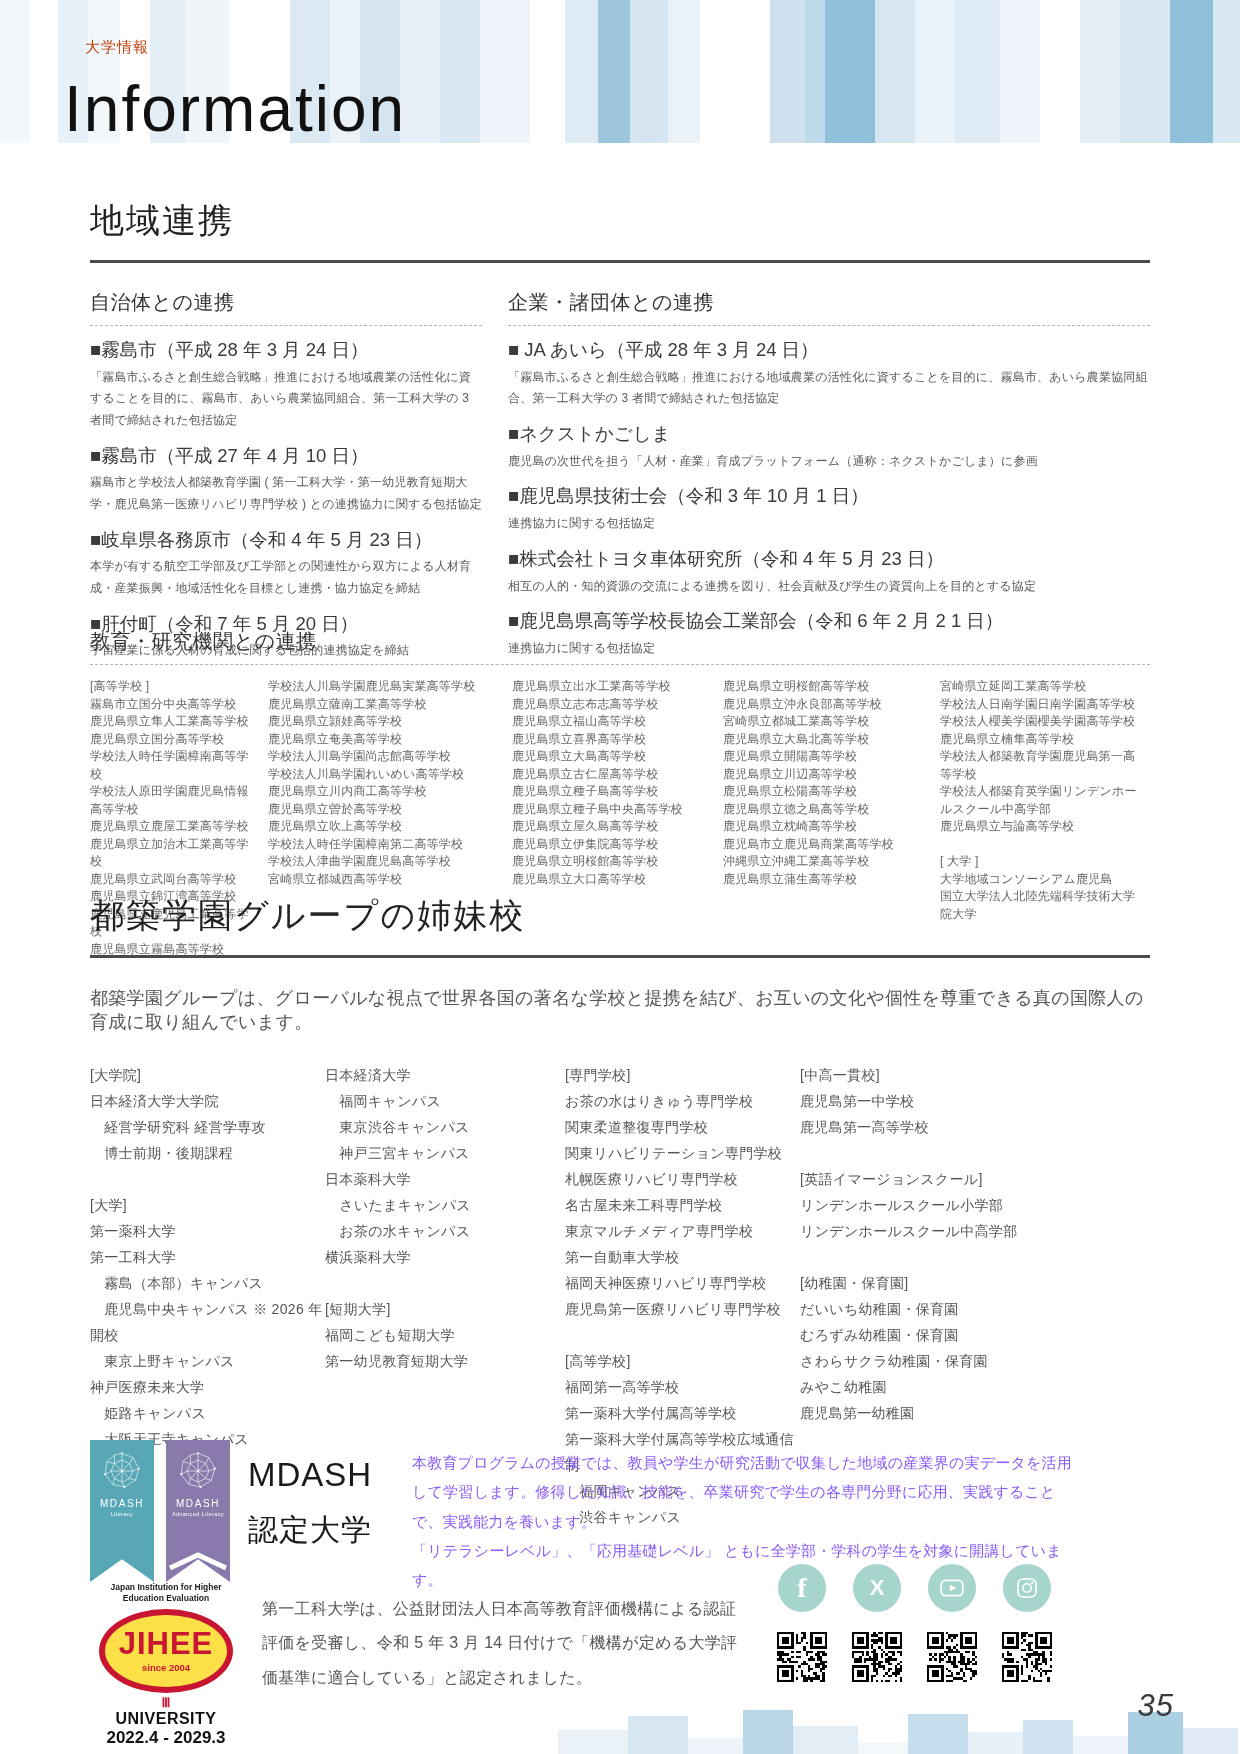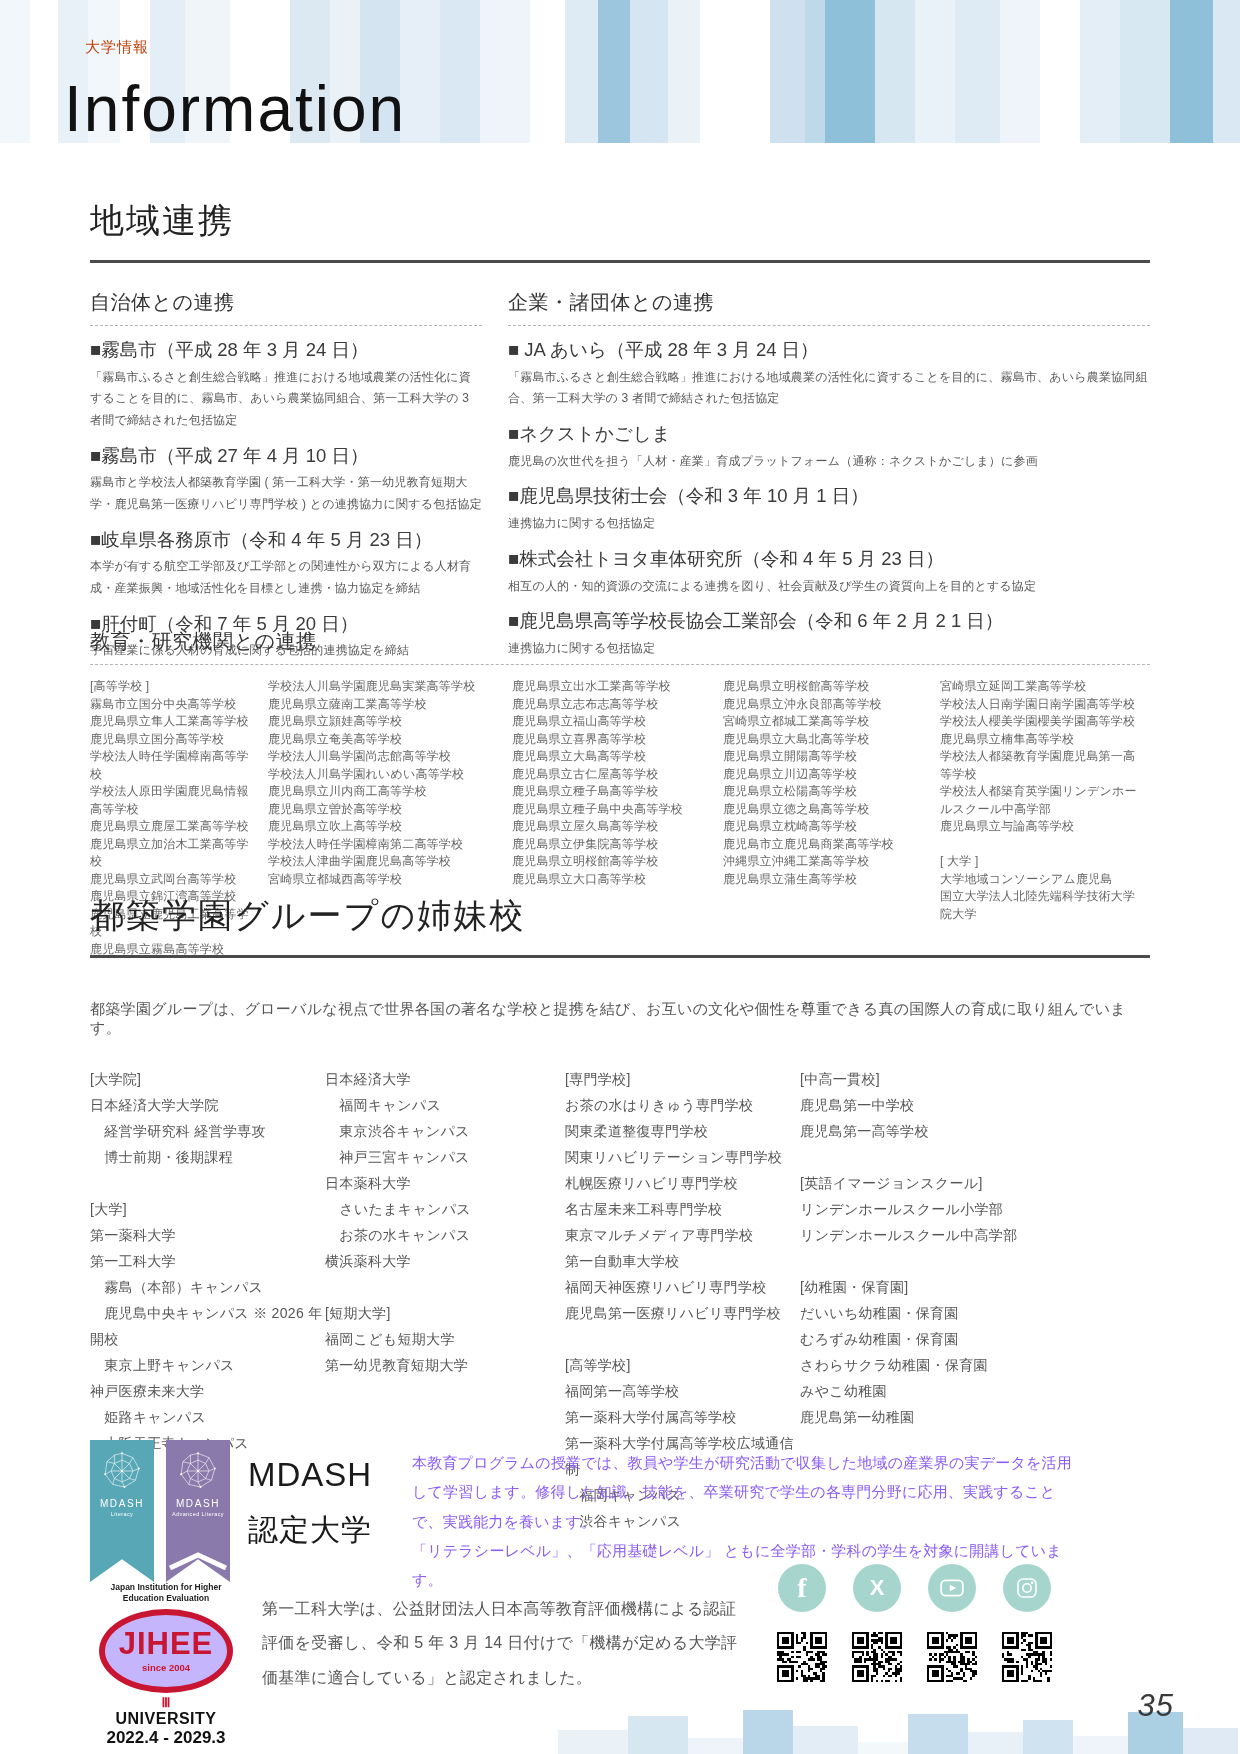--- a/index.html
+++ b/index.html
@@ -29,21 +29,21 @@
   .entry-title { font-size:18.5px; color:#3a3a3a; font-weight:500; margin-top:11px; line-height:1.45; }
   .entry-body { font-size:12px; color:#595959; line-height:1.8; margin-top:3px; letter-spacing:.2px; }
   .col-right .entry-body { margin-bottom:7px; }
   
   #sec-education { top:628px; }
   .school-grid { display:grid; grid-template-columns:178px 244px 211px 217px 1fr; margin-top:13px;
                  font-size:12px; color:#666; line-height:17.5px; letter-spacing:.2px; }
   .school-grid .line { padding-right:8px; }
   
   #sec-sister { top:893px; }
-  .sister-intro { font-size:15px; color:#555; margin-top:42px; letter-spacing:.3px; }
+  .sister-intro { font-size:18px; color:#555; margin-top:28px; letter-spacing:.3px; }
   .sister-grid { display:grid; grid-template-columns:235px 240px 235px 1fr; margin-top:28px;
                  font-size:14px; color:#555; line-height:26px; letter-spacing:.3px; }
   
   #sec-mdash { top:1440px; display:flex; align-items:flex-start; }
   .mdash-badges { display:flex; gap:12px; flex:0 0 140px; }
   .mdash-badge { width:64px; height:142px; position:relative; clip-path:polygon(0 0,100% 0,100% 100%,50% 84%,0 100%);
                  display:flex; flex-direction:column; align-items:center; padding-top:10px; }
   .badge-teal { background:#58a7b6; }
   .badge-purple { background:#8a7aac; }
   .badge-label { color:#fff; font-size:10px; letter-spacing:1.6px; margin-top:6px; }
@@ -54,21 +54,21 @@
   .mdash-title-line2 { font-size:30px; color:#1a1a1a; margin-top:16px; letter-spacing:1px; }
   .mdash-body { margin-left:26px; width:660px; }
   .mdash-headline { font-size:17px; font-weight:700; color:#111; letter-spacing:.3px; }
   .mdash-par { font-size:15px; color:#8b5cf6; line-height:1.95; margin-top:8px; letter-spacing:.2px; }
   .mdash-par2 { margin-top:0; }
   
   #sec-jihee { top:1582px; display:flex; align-items:flex-start; }
   .jihee-box { flex:0 0 152px; text-align:center; }
   .jihee-org { font-size:8.5px; color:#222; line-height:1.35; font-weight:600; }
   .jihee-ring { margin:4px auto 0; width:134px; height:84px; border:6px solid #c81531; border-radius:50%;
-                display:flex; flex-direction:column; align-items:center; justify-content:center; background:#c4b5fd; }
+                display:flex; flex-direction:column; align-items:center; justify-content:center; background:#fde047; }
   .jihee-name { font-size:31px; font-weight:800; color:#c81531; letter-spacing:1px; line-height:1; }
   .jihee-since { font-size:9.5px; color:#c81531; font-weight:700; margin-top:3px; }
   .jihee-grade { font-size:13px; color:#c81531; font-weight:800; margin-top:2px; }
   .jihee-univ { font-size:16px; font-weight:800; color:#111; letter-spacing:.5px; }
   .jihee-period { font-size:17px; font-weight:700; color:#111; }
   .jihee-text { margin-left:20px; width:488px; font-size:16px; color:#555; line-height:2.15; letter-spacing:.3px; margin-top:10px; }
   .social-block { margin-left:16px; display:grid; grid-template-columns:repeat(4,72px); column-gap:3px; margin-top:-18px; }
   .social-cell { display:flex; flex-direction:column; align-items:center; }
   .social-circle { width:48px; height:48px; border-radius:50%; background:#a6d5cd; display:flex; align-items:center; justify-content:center; }
   .glyph-f { color:#fff; font-family:"Liberation Serif", serif; font-weight:700; font-size:28px; line-height:1; }

